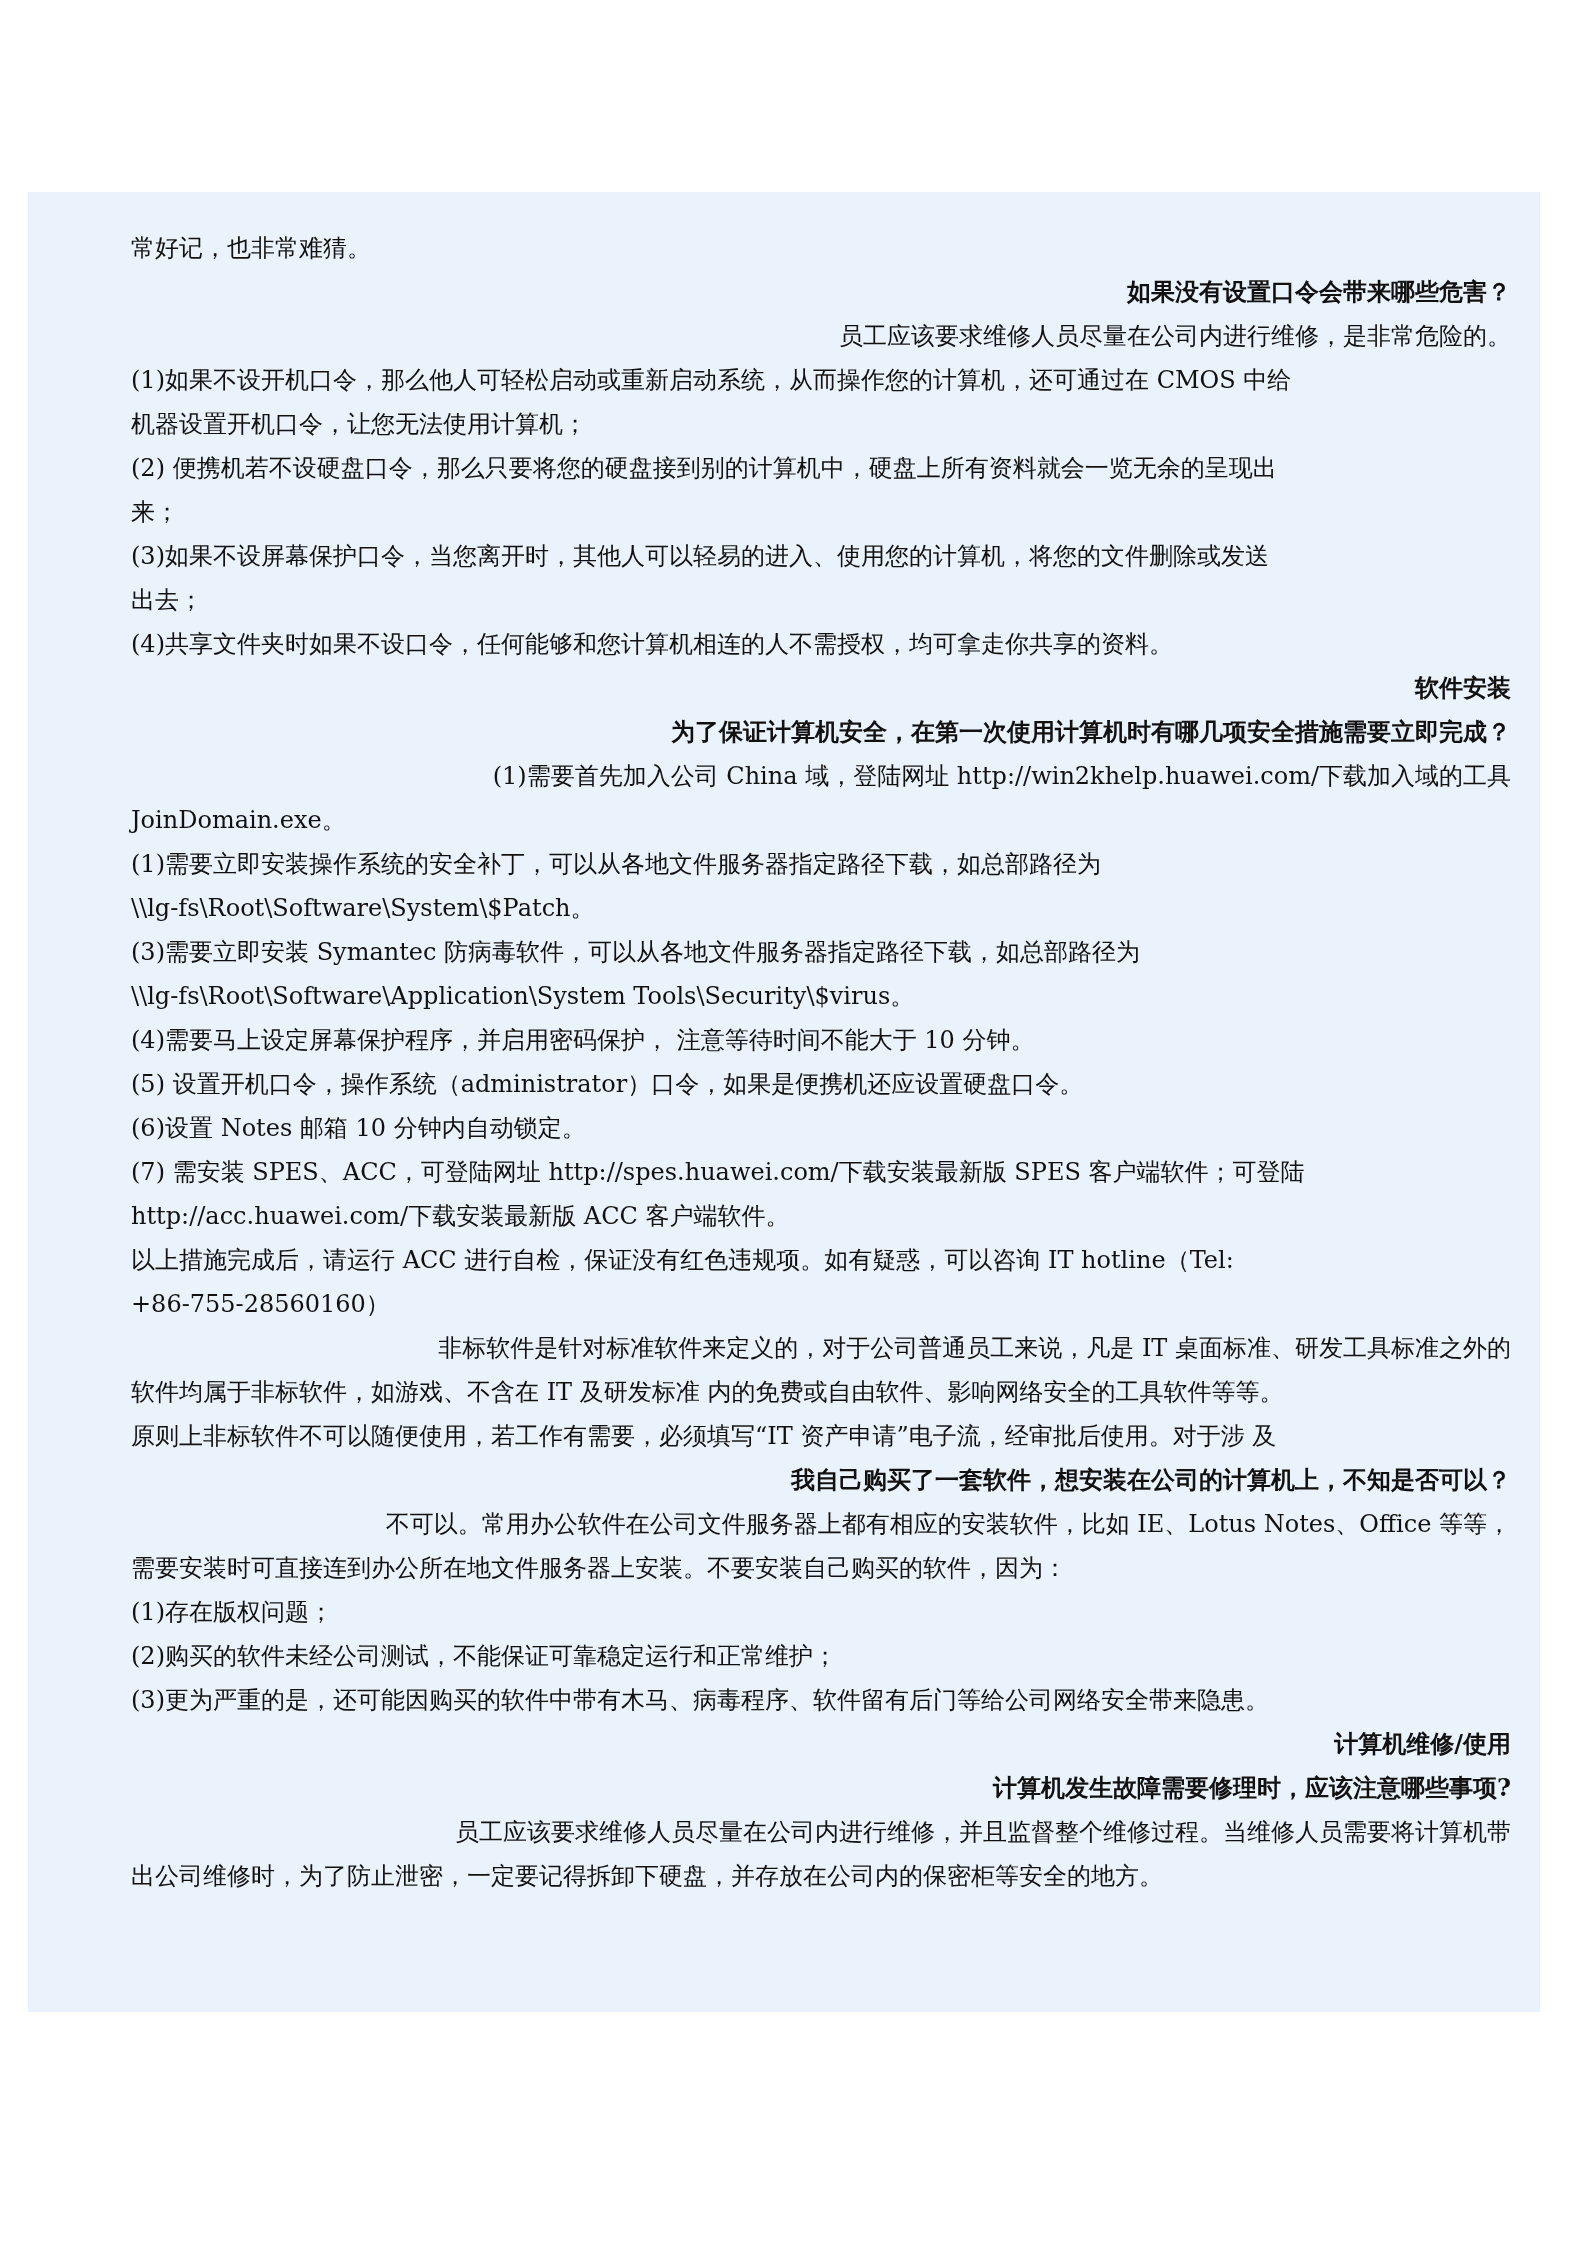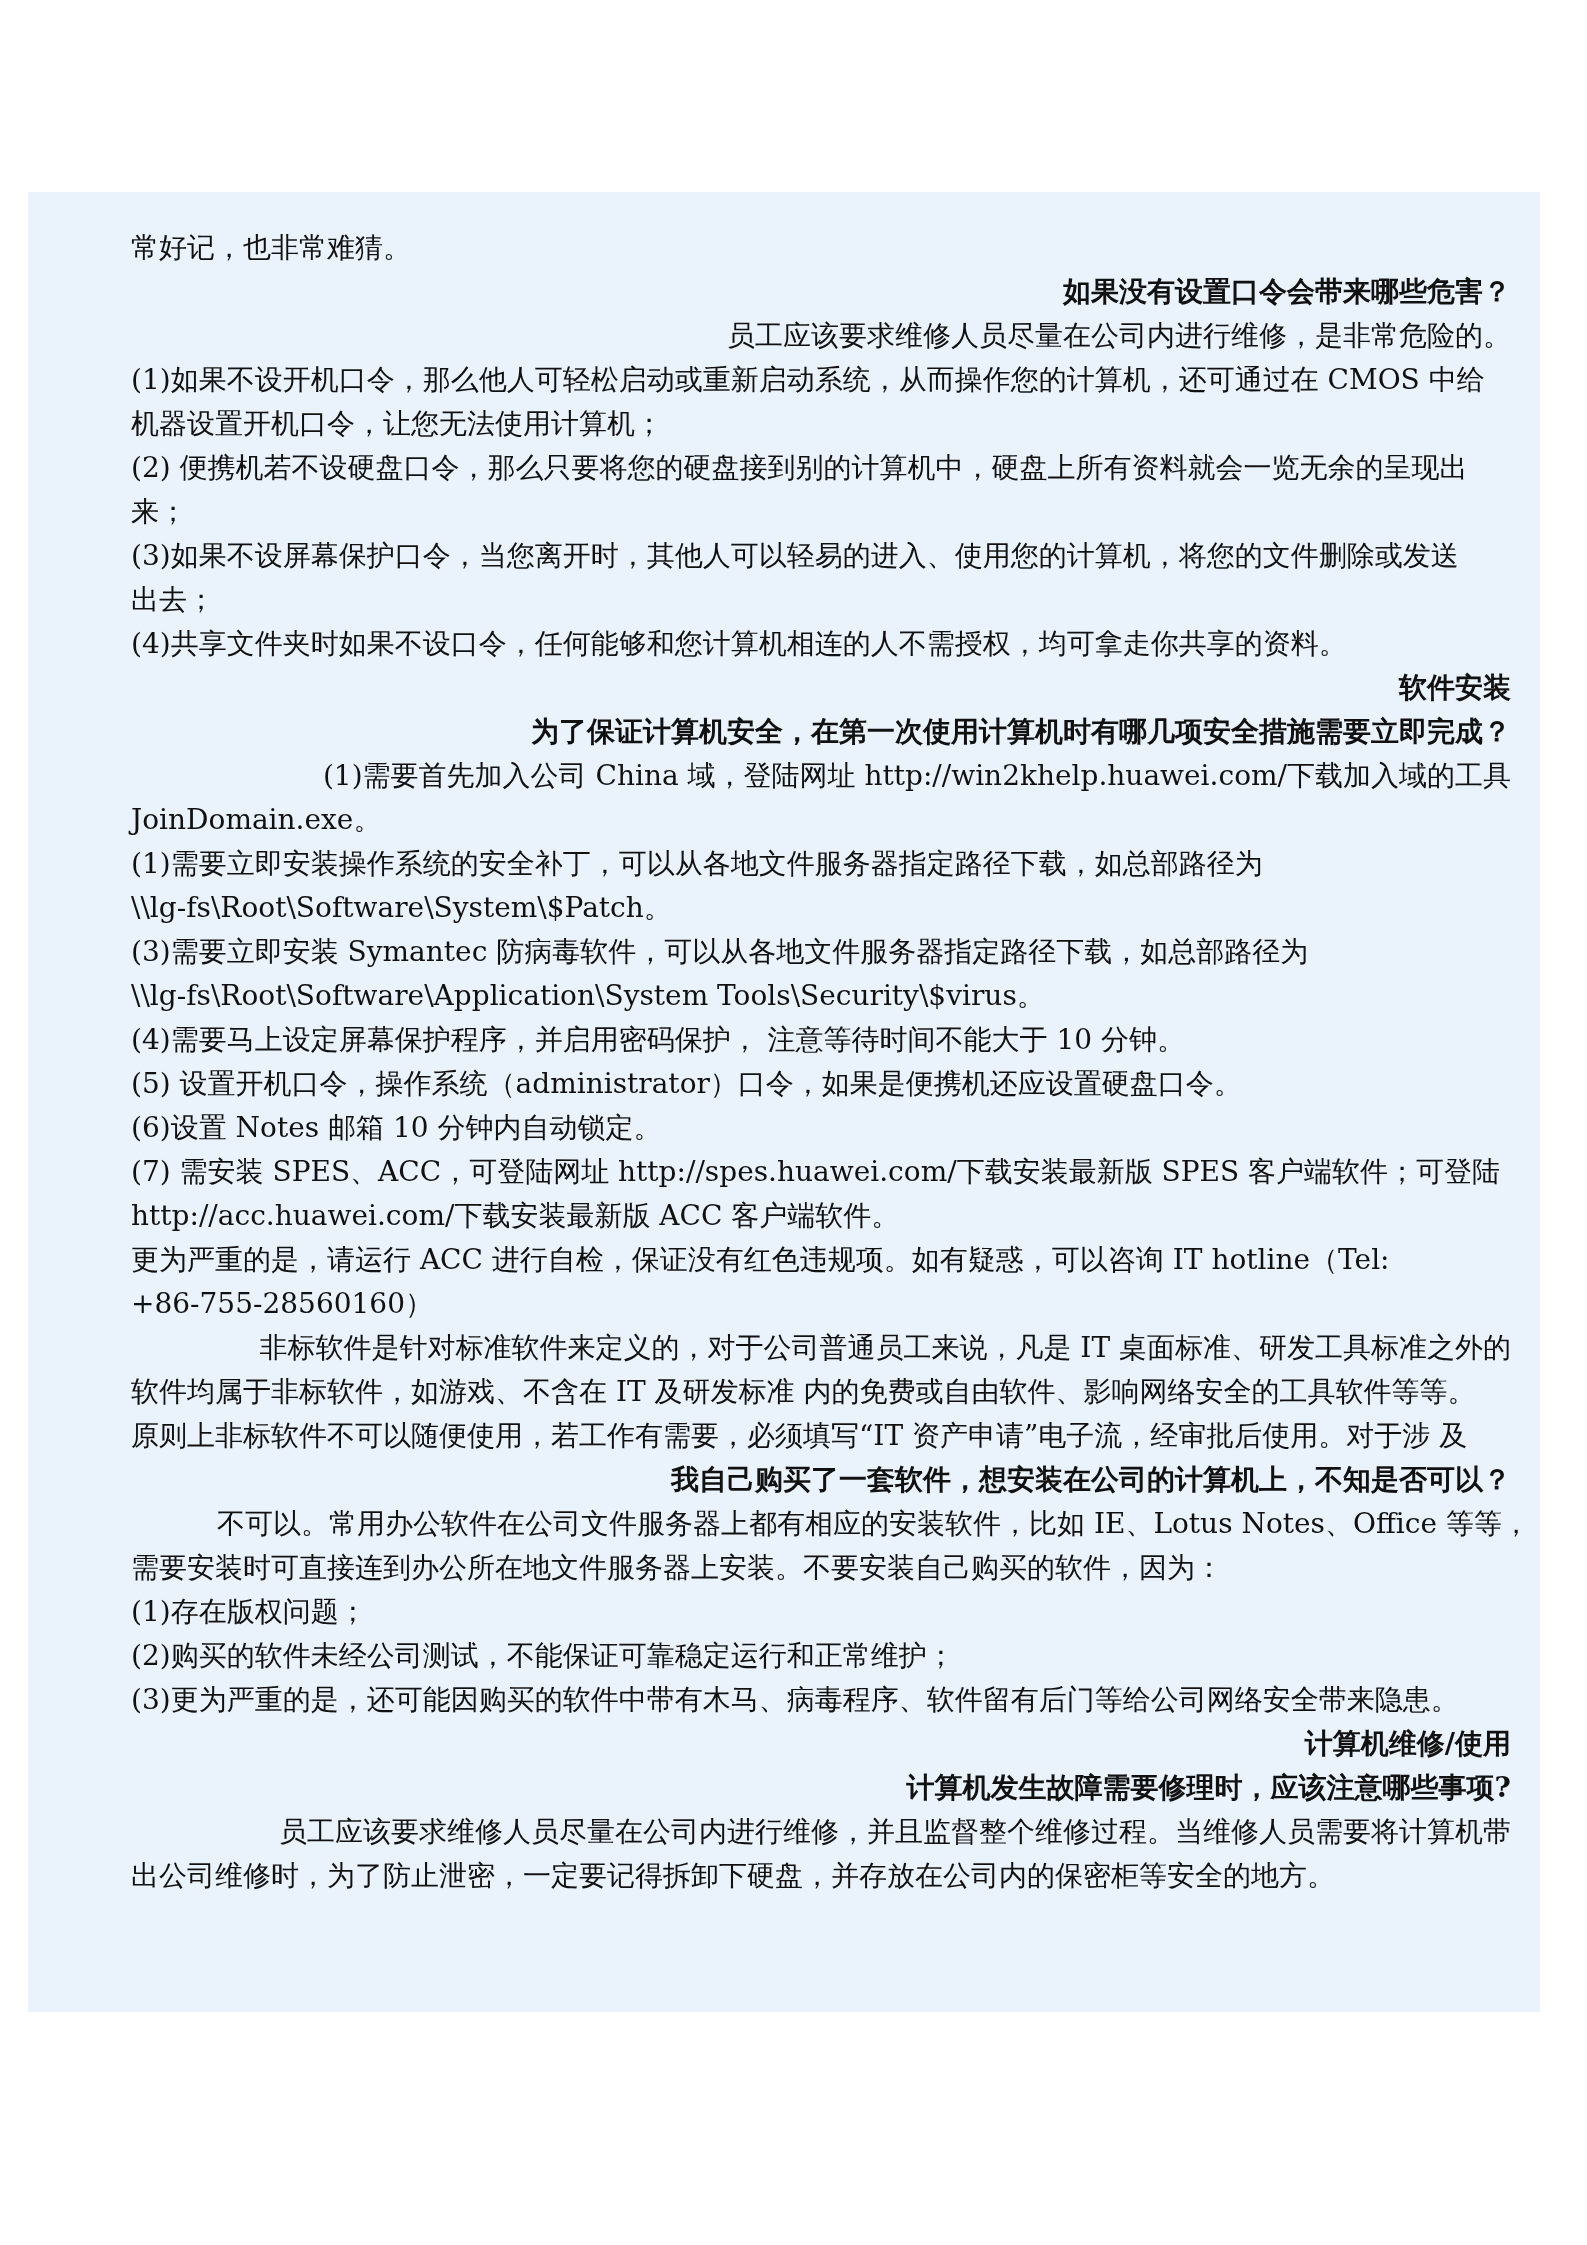--- a/index.html
+++ b/index.html
@@ -1,20 +1,20 @@
 <!DOCTYPE html>
 <html><head>
 <meta charset="utf-8">
 <style>
   html, body { margin:0; padding:0; background:#ffffff; }
   body { width:1587px; height:2245px; position:relative; overflow:hidden;
          font-family:"DejaVu Serif","Liberation Serif",serif; color:#111; }
   .box { position:absolute; left:28px; top:192px; width:1512px; height:1820px; background:#eaf2fb; }
   .content { position:absolute; left:131px; top:226px; width:1380px; }
-  .line { height:44px; line-height:44px; font-size:28px; white-space:nowrap; letter-spacing:0px; }
+  .line { height:44px; line-height:44px; font-size:24px; white-space:nowrap; letter-spacing:0px; }
   .ind { padding-left:86px;text-align:right; }
   .b { font-weight:bold; }
 </style>
 </head>
 <body>
 
 <div class="box"></div>
 <div class="content" id="content">
     <div class="line">常好记，也非常难猜。</div>
     <div class="line ind b">如果没有设置口令会带来哪些危害？</div>
@@ -32,21 +32,21 @@
     <div class="line">JoinDomain.exe。</div>
     <div class="line">(1)需要立即安装操作系统的安全补丁，可以从各地文件服务器指定路径下载，如总部路径为</div>
     <div class="line">\\lg-fs\Root\Software\System\$Patch。</div>
     <div class="line">(3)需要立即安装 Symantec 防病毒软件，可以从各地文件服务器指定路径下载，如总部路径为</div>
     <div class="line">\\lg-fs\Root\Software\Application\System Tools\Security\$virus。</div>
     <div class="line">(4)需要马上设定屏幕保护程序，并启用密码保护， 注意等待时间不能大于 10 分钟。</div>
     <div class="line">(5) 设置开机口令，操作系统（administrator）口令，如果是便携机还应设置硬盘口令。</div>
     <div class="line">(6)设置 Notes 邮箱 10 分钟内自动锁定。</div>
     <div class="line">(7) 需安装 SPES、ACC，可登陆网址 http://spes.huawei.com/下载安装最新版 SPES 客户端软件；可登陆</div>
     <div class="line">http://acc.huawei.com/下载安装最新版 ACC 客户端软件。</div>
-    <div class="line">更为严重的是，请运行 ACC 进行自检，保证没有红色违规项。如有疑惑，可以咨询 IT hotline（Tel:</div>
+    <div class="line">以上措施完成后，请运行 ACC 进行自检，保证没有红色违规项。如有疑惑，可以咨询 IT hotline（Tel:</div>
     <div class="line">+86-755-28560160）</div>
     <div class="line ind">非标软件是针对标准软件来定义的，对于公司普通员工来说，凡是 IT 桌面标准、研发工具标准之外的</div>
     <div class="line">软件均属于非标软件，如游戏、不含在 IT 及研发标准 内的免费或自由软件、影响网络安全的工具软件等等。</div>
     <div class="line">原则上非标软件不可以随便使用，若工作有需要，必须填写“IT 资产申请”电子流，经审批后使用。对于涉 及</div>
     <div class="line ind b">我自己购买了一套软件，想安装在公司的计算机上，不知是否可以？</div>
     <div class="line ind">不可以。常用办公软件在公司文件服务器上都有相应的安装软件，比如 IE、Lotus Notes、Office 等等，</div>
     <div class="line">需要安装时可直接连到办公所在地文件服务器上安装。不要安装自己购买的软件，因为：</div>
     <div class="line">(1)存在版权问题；</div>
     <div class="line">(2)购买的软件未经公司测试，不能保证可靠稳定运行和正常维护；</div>
     <div class="line">(3)更为严重的是，还可能因购买的软件中带有木马、病毒程序、软件留有后门等给公司网络安全带来隐患。</div>

